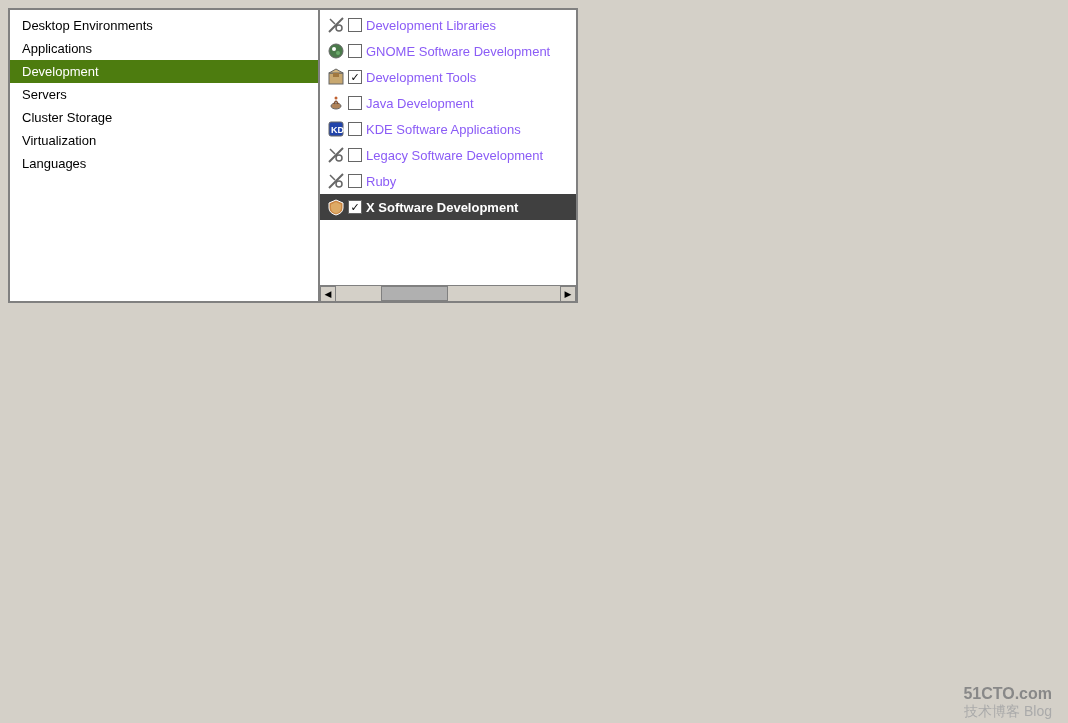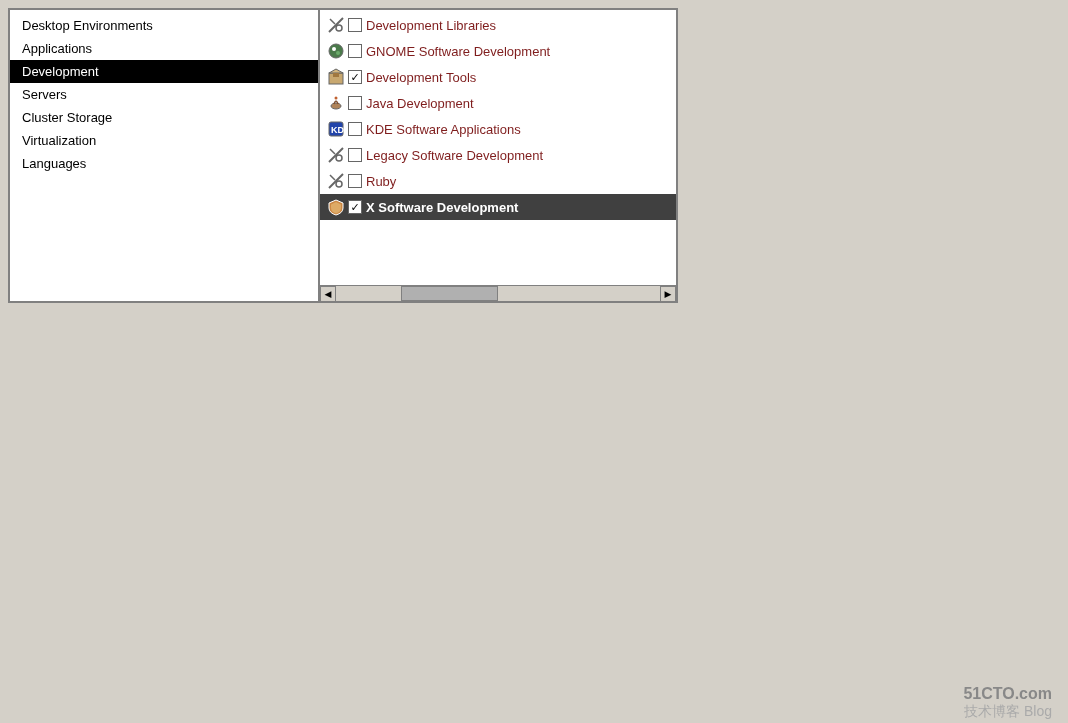--- a/index.html
+++ b/index.html
@@ -5,21 +5,21 @@
     * { margin: 0; padding: 0; box-sizing: border-box; }
 
     body {
       background: #d4d0c8;
       font-family: 'Liberation Sans', Arial, sans-serif;
       font-size: 13px;
     }
 
     .main-container {
       display: flex;
-      width: 670px;
+      width: 570px;
       height: 295px;
       margin: 8px;
       border: 2px solid #808080;
       background: #ffffff;
     }
 
     
     .left-panel {
       width: 310px;
       min-width: 310px;
@@ -31,21 +31,21 @@
 
     .left-panel .list-item {
       padding: 4px 12px;
       cursor: pointer;
       color: #000000;
       font-size: 13px;
       white-space: nowrap;
     }
 
     .left-panel .list-item.selected {
-      background: #000000;
+      background: #4d7c0f;
       color: #ffffff;
     }
 
     
     .right-panel {
       flex: 1;
       display: flex;
       flex-direction: column;
       background: #ffffff;
       overflow: hidden;
@@ -55,21 +55,21 @@
       flex: 1;
       overflow-y: auto;
       padding: 2px 0;
     }
 
     .right-list .list-item {
       display: flex;
       align-items: center;
       padding: 3px 6px;
       cursor: pointer;
-      color: #7f1d1d;
+      color: #8b5cf6;
       font-size: 13px;
       white-space: nowrap;
     }
 
     .right-list .list-item.selected {
       background: #404040;
       color: #ffffff;
     }
 
     .item-icon {

